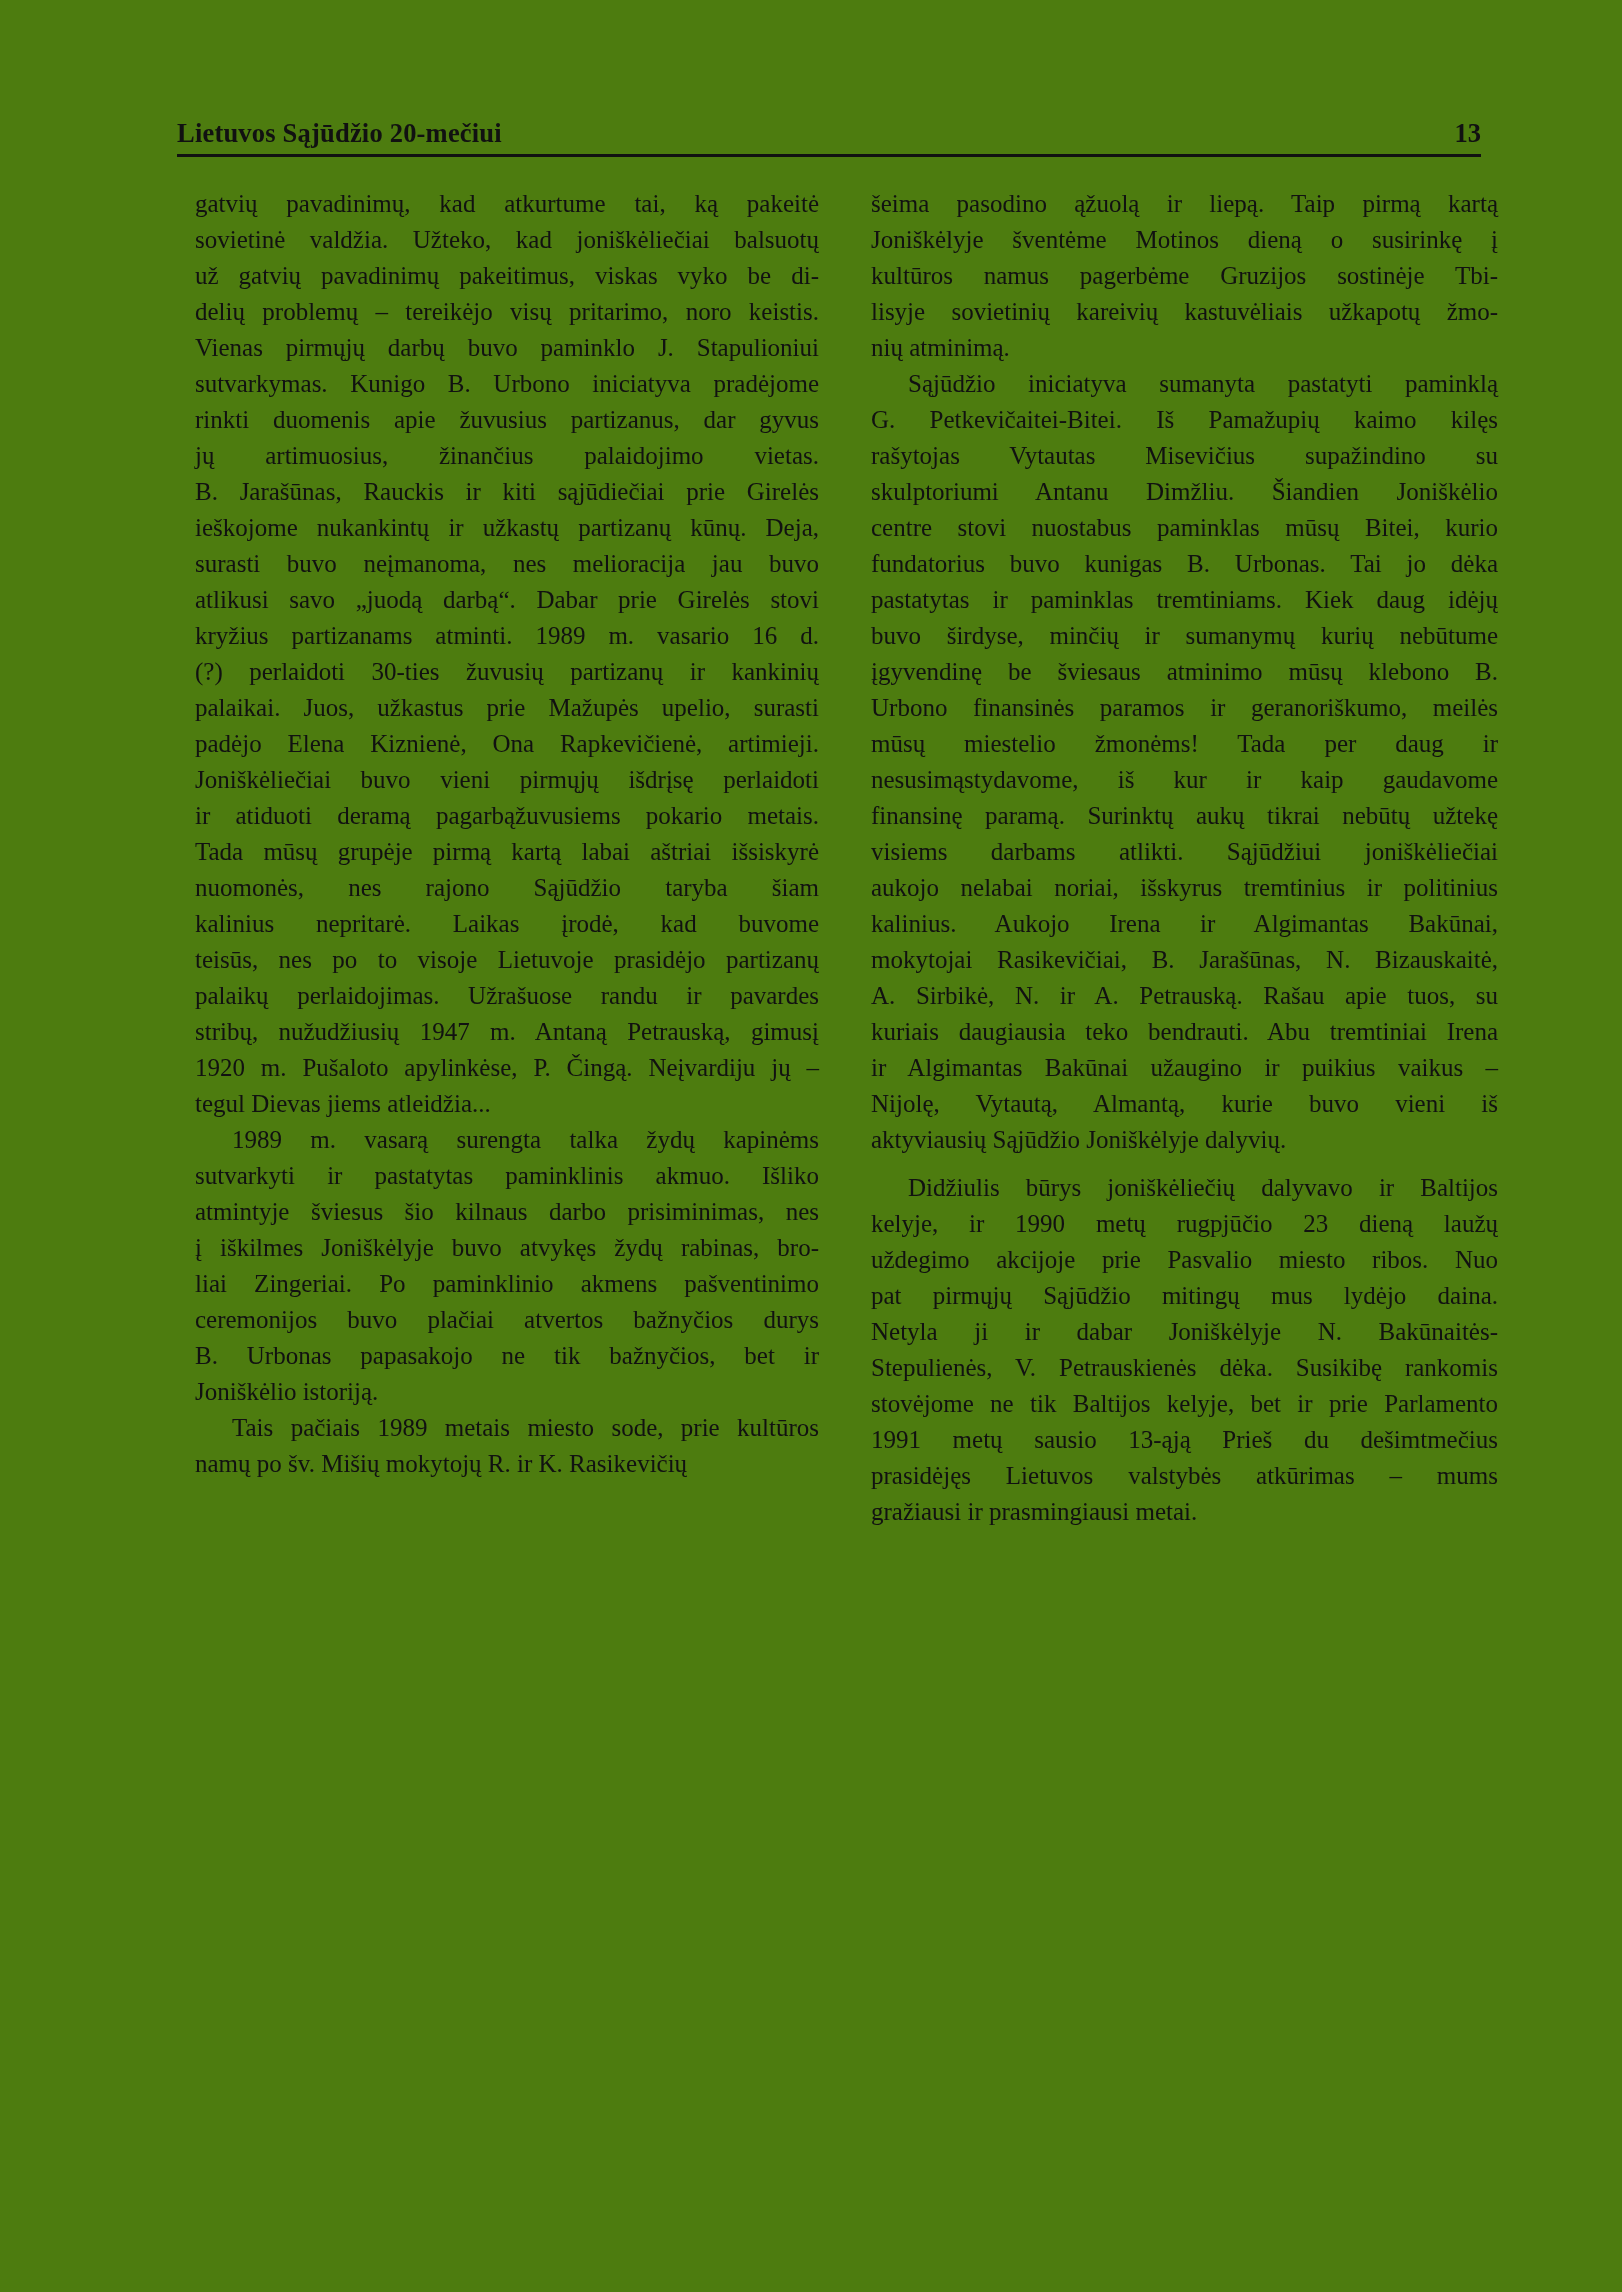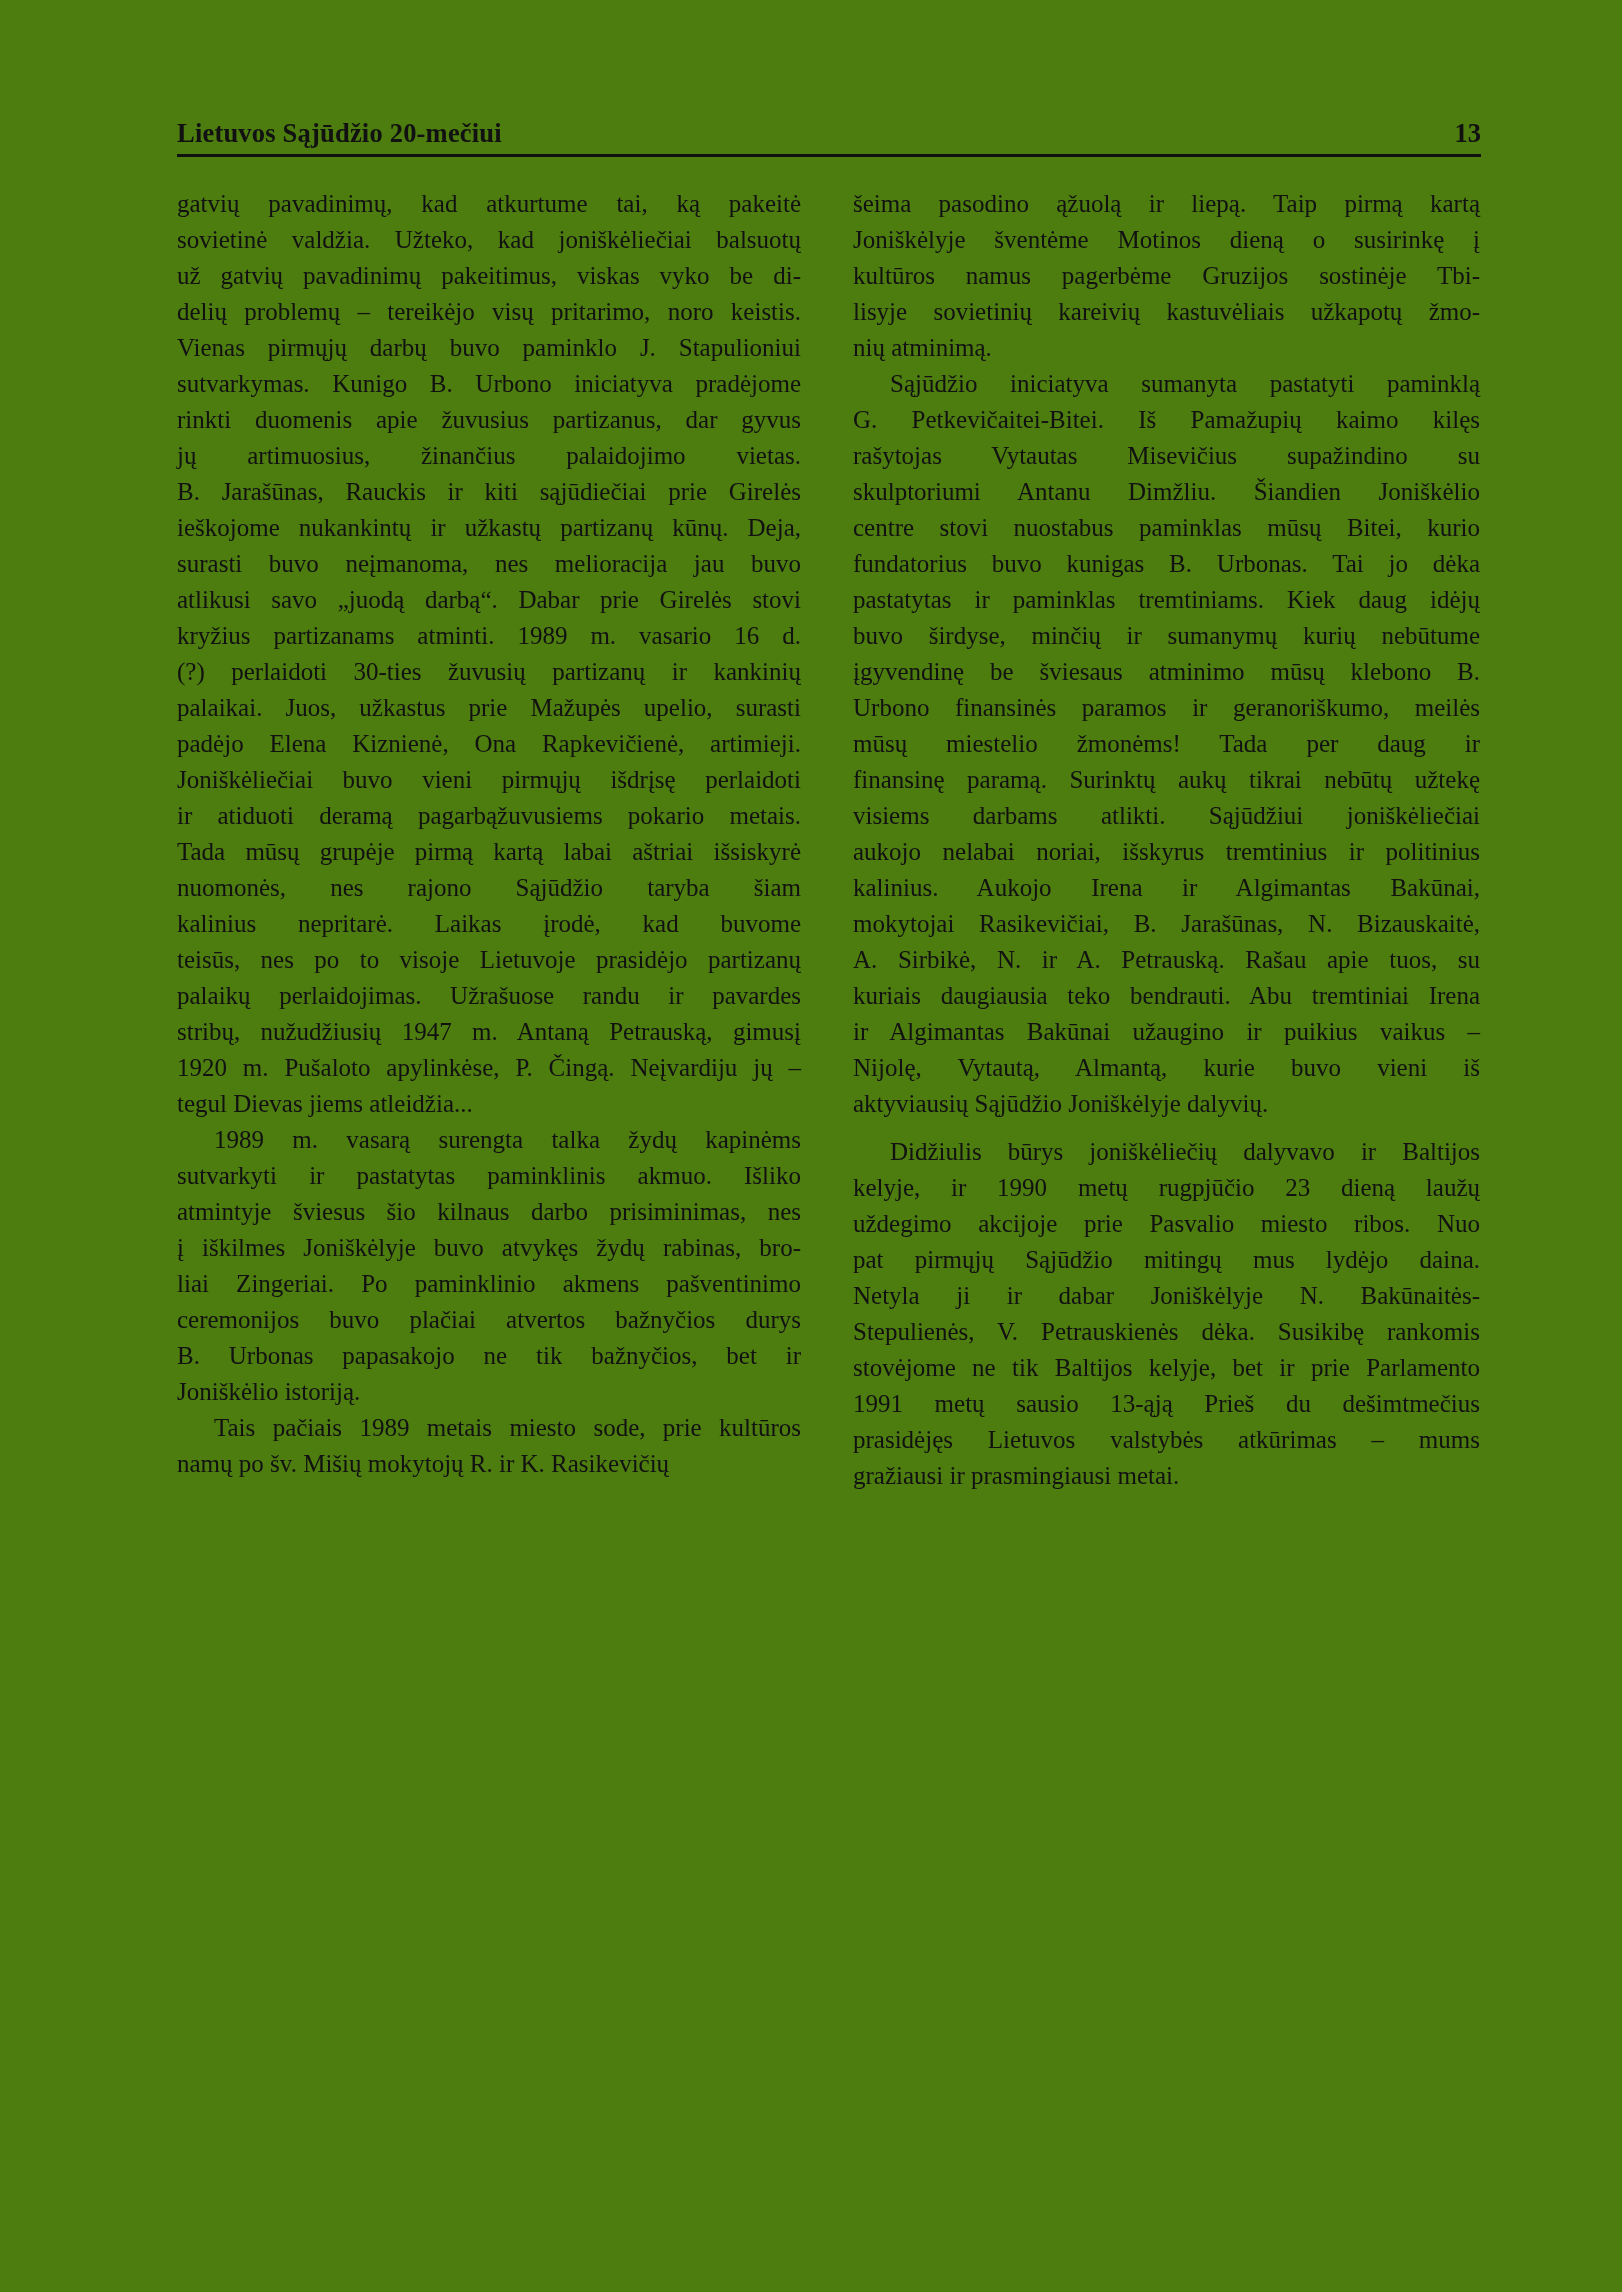--- a/index.html
+++ b/index.html
@@ -7,21 +7,21 @@
   .page { position: absolute; left: 0; top: 0; width: 1622px; height: 2293px; background: #4d7c0f; color: #111; }
   .running-header {
     position: absolute; left: 177px; top: 116px; width: 1304px; height: 39px;
     font-family: "Liberation Serif", serif; font-weight: bold; font-size: 26.5px; color: #111;
   }
   .running-header .title { position: absolute; left: 0; top: 2px; letter-spacing: 0.2px; }
   .running-header .pageno { position: absolute; right: 0; top: 2px; }
   .rule { position: absolute; left: 177px; top: 154px; width: 1304px; height: 2.9px; background: #111; }
   .col {
     position: absolute; top: 186px; width: 624px;
-    font-family: "Liberation Serif", serif; font-size: 25px; line-height: 36px; color: #111;
+    font-family: "Liberation Serif", serif; font-size: 25px; line-height: 36px; color: #111; margin-left: 18px;
   }
   .col.left { left: 177px; }
   .col.right { left: 853px; width: 627px; }
   .line { display: block; white-space: nowrap; text-align: justify; text-align-last: justify; height: 36px; }
   .line.last { text-align-last: left; }
   .line.indent { padding-left: 37px; }
   .para-gap { height: 11.8px; }
 </style>
 </head>
 <body>
@@ -90,20 +90,21 @@
         <span class="line">G. Petkevičaitei-Bitei. Iš Pamažupių kaimo kilęs</span>
         <span class="line">rašytojas Vytautas Misevičius supažindino su</span>
         <span class="line">skulptoriumi Antanu Dimžliu. Šiandien Joniškėlio</span>
         <span class="line">centre stovi nuostabus paminklas mūsų Bitei, kurio</span>
         <span class="line">fundatorius buvo kunigas B. Urbonas. Tai jo dėka</span>
         <span class="line">pastatytas ir paminklas tremtiniams. Kiek daug idėjų</span>
         <span class="line">buvo širdyse, minčių ir sumanymų kurių nebūtume</span>
         <span class="line">įgyvendinę be šviesaus atminimo mūsų klebono B.</span>
         <span class="line">Urbono finansinės paramos ir geranoriškumo, meilės</span>
         <span class="line">mūsų miestelio žmonėms! Tada per daug ir</span>
+        <span class="line">nesusimąstydavome, iš kur ir kaip gaudavome</span>
         <span class="line">finansinę paramą. Surinktų aukų tikrai nebūtų užtekę</span>
         <span class="line">visiems darbams atlikti. Sąjūdžiui joniškėliečiai</span>
         <span class="line">aukojo nelabai noriai, išskyrus tremtinius ir politinius</span>
         <span class="line">kalinius. Aukojo Irena ir Algimantas Bakūnai,</span>
         <span class="line">mokytojai Rasikevičiai, B. Jarašūnas, N. Bizauskaitė,</span>
         <span class="line">A. Sirbikė, N. ir A. Petrauską. Rašau apie tuos, su</span>
         <span class="line">kuriais daugiausia teko bendrauti. Abu tremtiniai Irena</span>
         <span class="line">ir Algimantas Bakūnai užaugino ir puikius vaikus –</span>
         <span class="line">Nijolę, Vytautą, Almantą, kurie buvo vieni iš</span>
         <span class="line last">aktyviausių Sąjūdžio Joniškėlyje dalyvių.</span>

